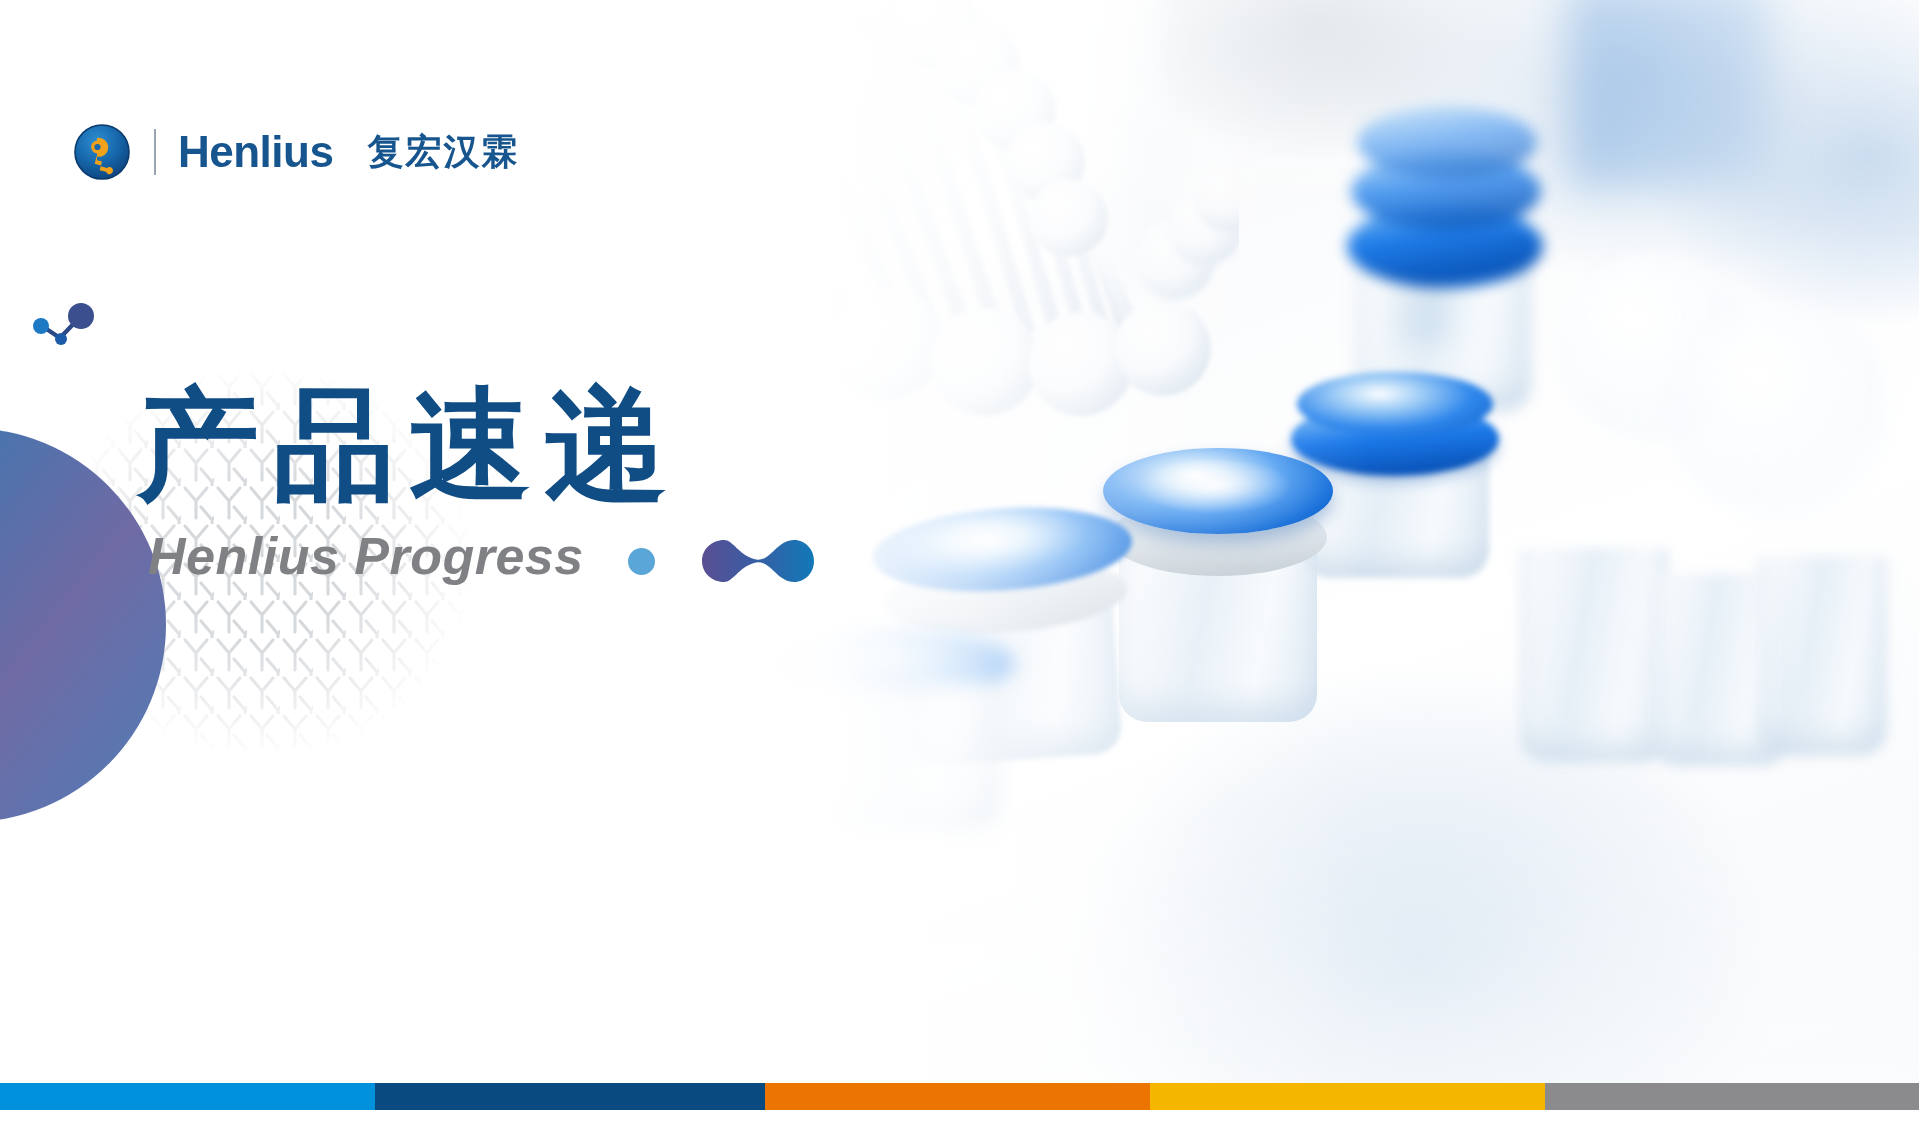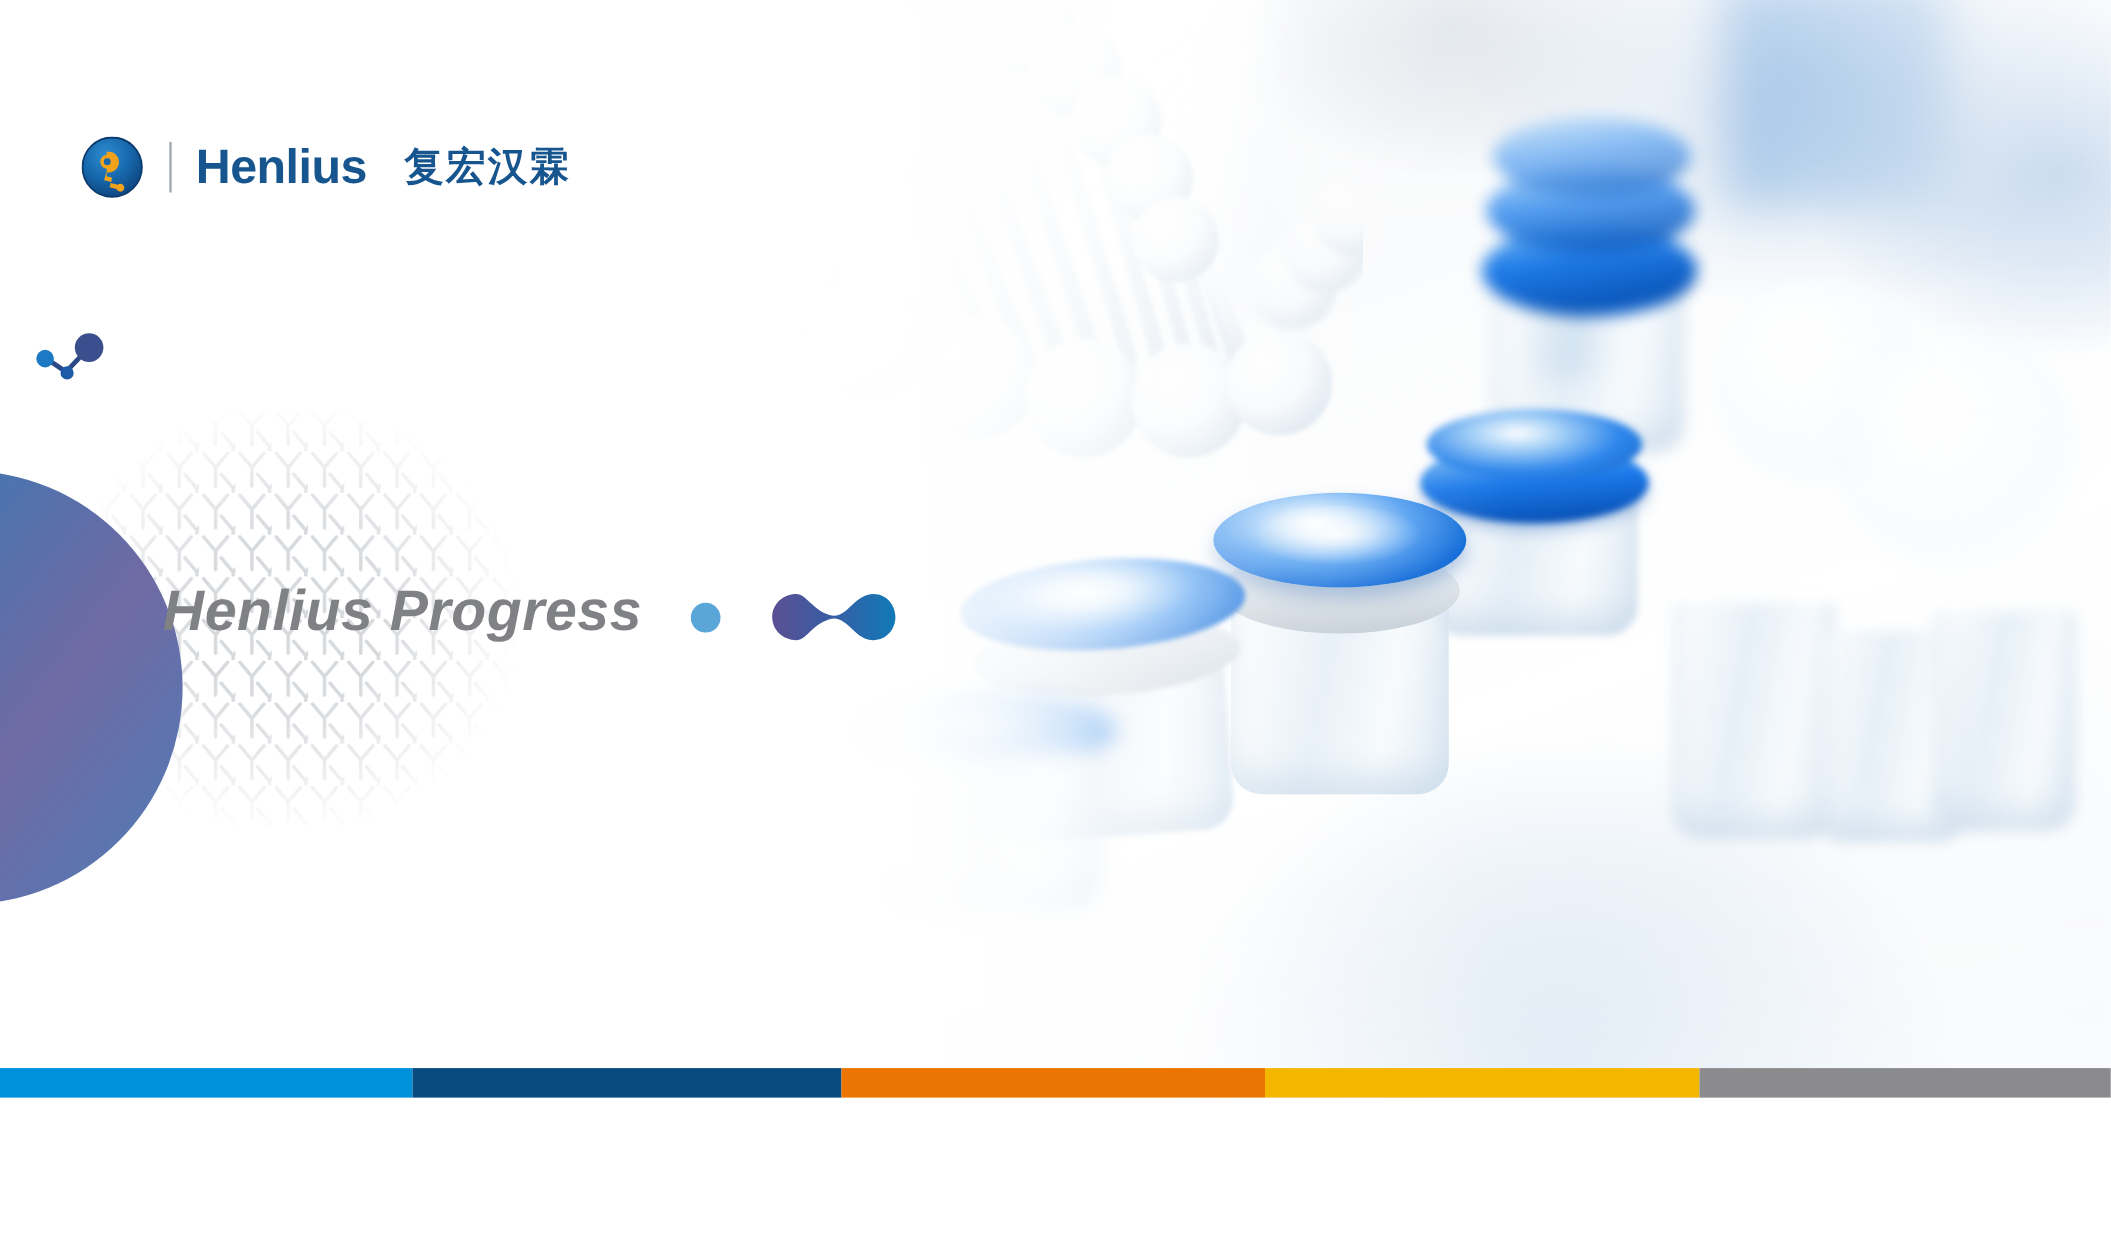--- a/index.html
+++ b/index.html
@@ -6,21 +6,21 @@
   * { margin:0; padding:0; box-sizing:border-box; }
   html,body {
     width:1919px; height:1122px;
     overflow:hidden;
     background:#ffffff;
     font-family:"Liberation Sans", sans-serif;
   }
 
   .slide {
     position:relative;
-    width:1919px; height:998px;
+    width:1919px; height:1110px;
     background:#ffffff;
     overflow:hidden;
   }
 
   
   .photo {
     position:absolute;
     top:0; right:0;
     width:1250px; height:1095px;
     overflow:hidden;
@@ -344,20 +344,21 @@
       <path d="M23 14 a9.5 9.5 0 1 1 -0.5 18.6 l-1.8 7.2 l6.2 1.6 l-1.2 4.8 l6.3 1.6
                a3.6 3.6 0 1 0 1.0 -3.9 l-6.2 -1.6 l1.2 -4.8 l-5.0 -1.3" fill="#f2a11b"></path>
       <circle cx="23.5" cy="23" r="6.4" fill="#f2a11b"></circle>
       <circle cx="23.5" cy="23" r="3.1" fill="#1667ab"></circle>
     </svg>
     <div class="logo-divider"></div>
     <div class="logo-word">Henlius</div>
     <div class="logo-cn">复宏汉霖</div>
   </div>
 
+  <div class="title-cn">产品速递</div>
   <div class="title-en">Henlius Progress</div>
 
   <div class="dot-small"></div>
 
   <svg class="mol-big" viewBox="0 0 132 66">
     <defs>
       <linearGradient id="mg" x1="0" y1="0" x2="1" y2="0">
         <stop offset="0%" stop-color="#5b4f93"></stop>
         <stop offset="45%" stop-color="#3a5ca2"></stop>
         <stop offset="100%" stop-color="#1179b8"></stop>

